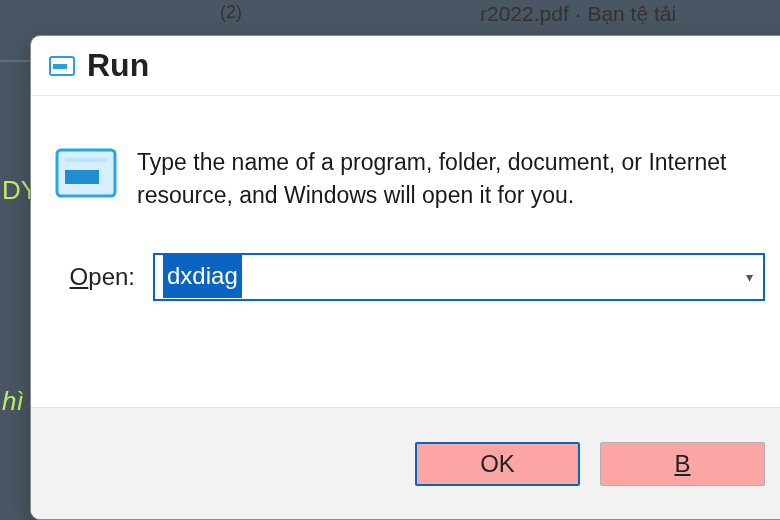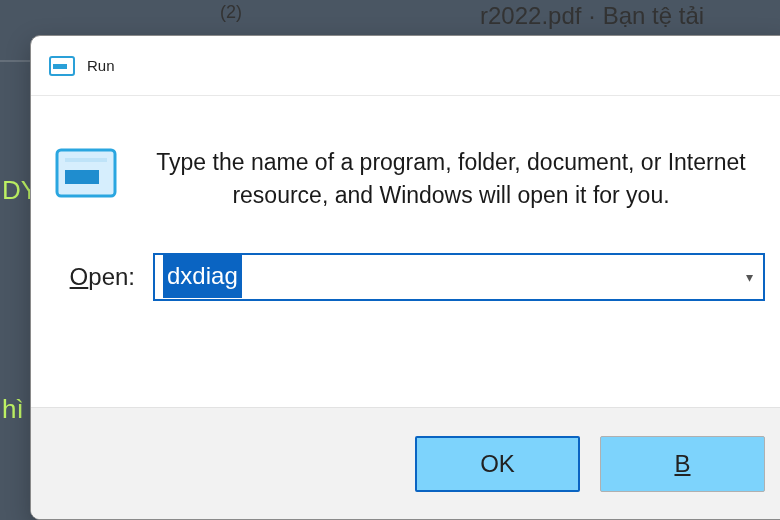--- a/index.html
+++ b/index.html
@@ -24,23 +24,23 @@
       right: 0;
       height: 2px;
       background: rgba(255,255,255,0.15);
     }
     .desktop-label {
       position: absolute;
       color: #bef264;
       font-size: 26px;
     }
     .label-dy { top: 175px; left: 2px; }
-    .label-hi { top: 394px; left: 2px; }
+    .label-hi { top: 386px; left: 2px; font-style: italic; }
     .label-top1 { top: 2px; left: 220px; color: #333; font-size: 18px; }
-    .label-top2 { top: 2px; left: 480px; color: #333; font-size: 24px; }
+    .label-top2 { top: 2px; left: 480px; color: #333; font-size: 21px; }
 
     .run-dialog {
       position: absolute;
       top: 35px;
       left: 30px;
       width: 760px;
       height: 485px;
       background: #ffffff;
       border: 1px solid #8a8a8a;
       border-radius: 10px;
@@ -50,39 +50,38 @@
     .titlebar {
       height: 60px;
       display: flex;
       align-items: center;
       padding: 0 18px;
       border-bottom: 1px solid #e8e8e8;
       gap: 12px;
     }
     .titlebar-icon svg { display: block; }
     .titlebar-title {
-      font-size: 15px;
+      font-size: 32px;
       color: #222;
-      font-weight: 400;
+      font-weight: 700;
     }
     .content {
       padding: 50px 24px 24px 24px;
       display: flex;
       gap: 20px;
       align-items: flex-start;
     }
     .big-icon {
       margin-top: 2px;
       flex-shrink: 0;
     }
     .description {
       font-size: 23px;
       color: #1a1a1a;
       line-height: 1.45;
-      text-align: center;
     }
     .open-row {
       display: flex;
       align-items: center;
       padding: 16px 24px 28px 24px;
       gap: 18px;
     }
     .open-label {
       font-size: 24px;
       color: #222;
@@ -125,22 +124,22 @@
       border-top: 1px solid #e2e2e2;
       display: flex;
       align-items: center;
       justify-content: flex-end;
       gap: 20px;
       padding: 0 24px 0 0;
       padding-left: 250px;
     }
     .btn {
       min-width: 165px;
-      height: 56px;
-      background: #7dd3fc;
+      height: 44px;
+      background: #fca5a5;
       border: 1px solid #b0b0b0;
       font-size: 24px;
       color: #222;
       display: flex;
       align-items: center;
       justify-content: center;
       cursor: pointer;
       border-radius: 2px;
     }
     .btn.primary {

